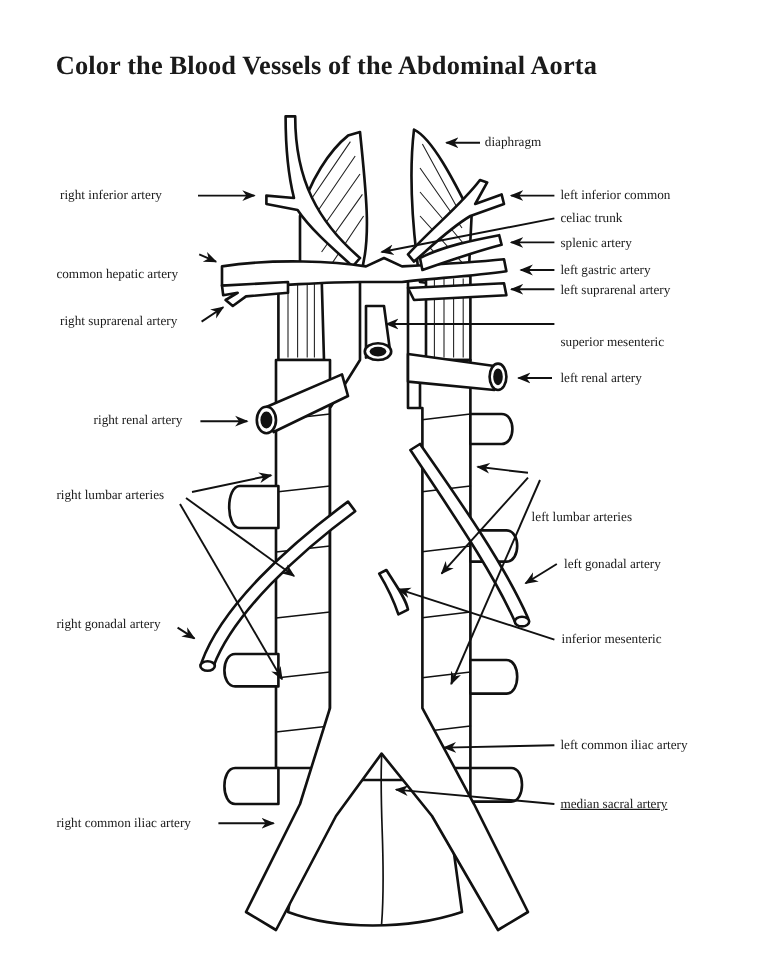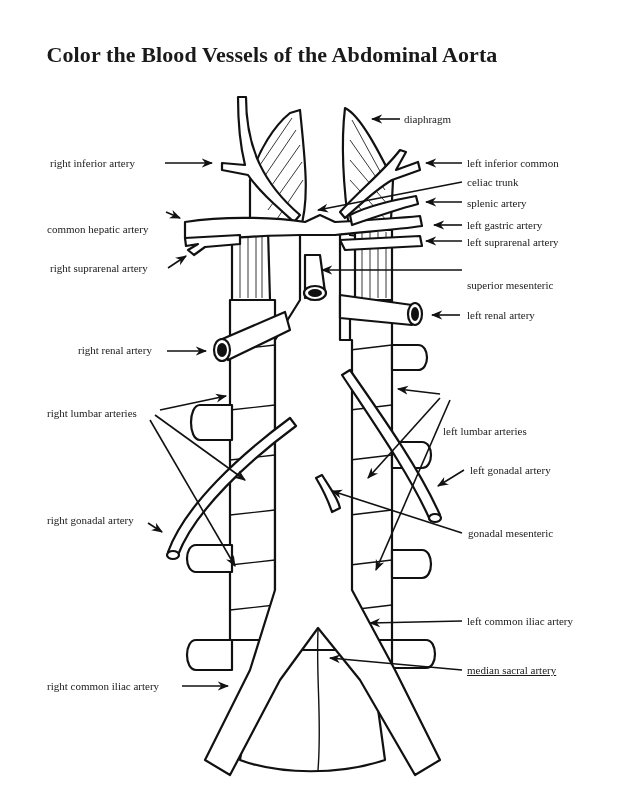--- a/index.html
+++ b/index.html
@@ -116,21 +116,21 @@
 <div class="lbl" style="left:404px;top:114px;">diaphragm</div>
 <div class="lbl" style="left:467px;top:158px;">left inferior common</div>
 <div class="lbl" style="left:467px;top:177px;">celiac trunk</div>
 <div class="lbl" style="left:467px;top:198px;text-align:center;">splenic artery</div>
 <div class="lbl" style="left:467px;top:220px;">left gastric artery</div>
 <div class="lbl" style="left:467px;top:237px;">left suprarenal artery</div>
 <div class="lbl" style="left:467px;top:280px;">superior mesenteric</div>
 <div class="lbl" style="left:467px;top:310px;">left renal artery</div>
 <div class="lbl" style="left:443px;top:389px;margin-top:37px;">left lumbar arteries</div>
 <div class="lbl" style="left:470px;top:465px;">left gonadal artery</div>
-<div class="lbl" style="left:468px;top:528px;">gonadal mesenteric</div>
+<div class="lbl" style="left:468px;top:528px;">inferior mesenteric</div>
 <div class="lbl" style="left:467px;top:616px;">left common iliac artery</div>
 <div class="lbl" style="left:467px;top:665px;text-decoration:underline;">median sacral artery</div>
 
 <div class="lbl" style="left:50px;top:158px;">right inferior artery</div>
 <div class="lbl" style="left:47px;top:206px;margin-top:18px;">common hepatic artery</div>
 <div class="lbl" style="left:50px;top:263px;">right suprarenal artery</div>
 <div class="lbl" style="left:78px;top:345px;">right renal artery</div>
 <div class="lbl" style="left:47px;top:408px;">right lumbar arteries</div>
 <div class="lbl" style="left:47px;top:515px;">right gonadal artery</div>
 <div class="lbl" style="left:47px;top:681px;">right common iliac artery</div>

